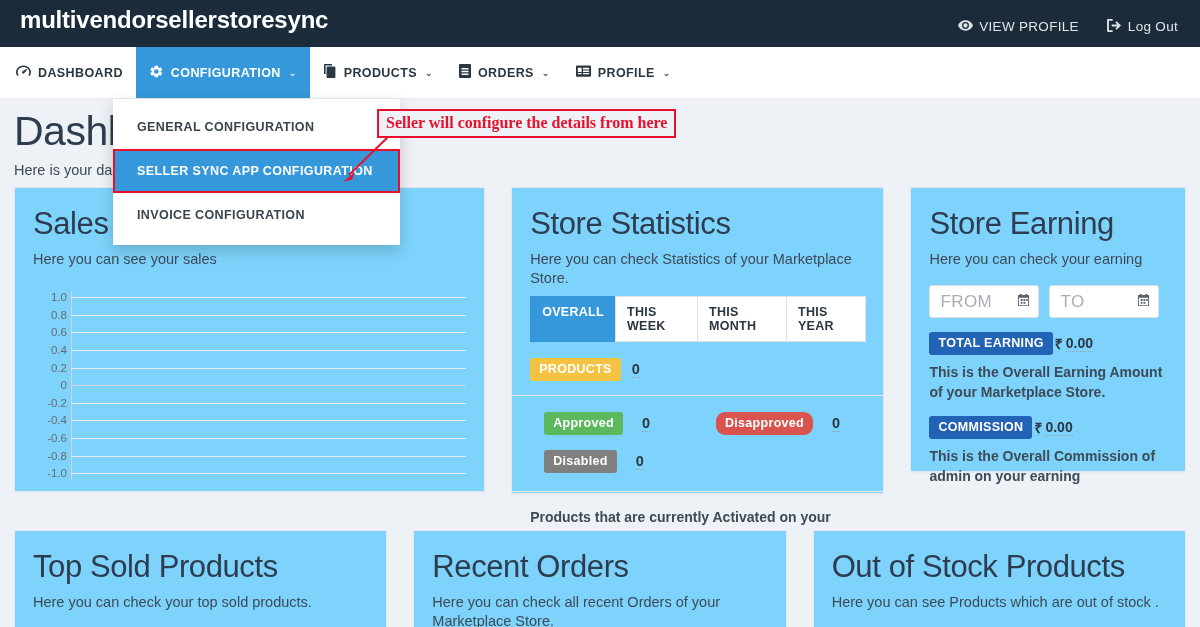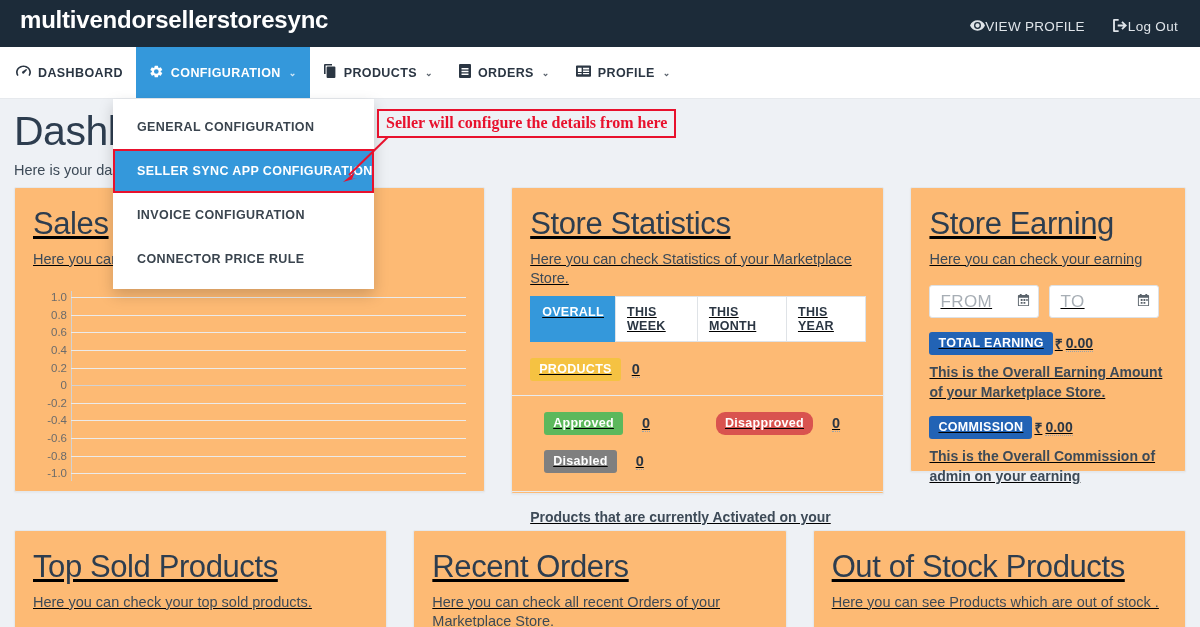--- a/index.html
+++ b/index.html
@@ -13,21 +13,21 @@
   
   .topbar {
     height: 47px; background: #1c2b39;
     display: flex; justify-content: space-between;
     padding: 6px 22px 0 20px;
   }
   .brand { color: #fff; font-size: 24px; font-weight: bold; letter-spacing: -0.2px; }
   .topbar-right { display: flex; align-items: center; gap: 28px; }
   .topbar-link {
     color: #dfe4e9; font-size: 13.5px; letter-spacing: .3px;
-    display: flex; align-items: center; cursor: pointer;
+    display: flex; align-items: center; gap: 6px; cursor: pointer;
   }
   .topbar-link svg { fill: #dfe4e9; }
 
   
   .navbar {
     height: 52px; background: #fff; border-bottom: 1px solid #e6e9ed;
     display: flex; align-items: stretch; position: relative; z-index: 30;
   }
   .navitem {
     display: flex; align-items: center; gap: 7px;
@@ -36,21 +36,21 @@
     text-transform: uppercase;
   }
   .navitem:first-child { padding-left: 16px; }
   .navitem svg { fill: #2b3643; }
   .navitem.active { background: #3498db; color: #fff; }
   .navitem.active svg { fill: #fff; }
   .caret { font-size: 9px; opacity: .8; margin-left: 1px; }
 
   
   .dropdown {
-    position: absolute; top: 99px; left: 113px; width: 261px;
+    position: absolute; top: 99px; left: 113px; width: 287px;
     background: #fff; z-index: 40;
     box-shadow: 0 6px 14px rgba(0,0,0,.18);
     padding: 6px 0 8px 0;
   }
   .dropitem {
     padding: 15px 0 15px 24px; font-size: 12.5px; font-weight: bold;
     color: #3a444e; letter-spacing: .4px; cursor: pointer;
     text-transform: uppercase;
   }
   .dropitem.sel { background: #3498db; color: #fff; }
@@ -69,23 +69,22 @@
   
   .page-head { position: absolute; left: 14px; top: 108px; z-index: 10; }
   .page-title { font-size: 41px; color: #2d3d4f; font-weight: normal; letter-spacing: -.5px; }
   .page-sub { font-size: 14.5px; color: #3d4a57; margin-top: 7px; }
 
   
   .row { display: flex; position: absolute; left: 0; right: 0; padding: 0 14px; gap: 26px; }
   .row1 { top: 187px; }
   .row2 { top: 530px; }
   .card {
-    background: #fdba74; border: 1px solid #e4e8ec; border-radius: 2px;
+    background: #7dd3fc; border: 1px solid #e4e8ec; border-radius: 2px;
     box-shadow: 0 1px 2px rgba(0,0,0,.04);
-    text-decoration: underline;
   }
   .card h2 {
     font-size: 31px; color: #2d3d4f; font-weight: normal;
     letter-spacing: -.4px; line-height: 1.05;
   }
   .card .desc { font-size: 14.5px; color: #3d4a57; margin-top: 9px; line-height: 1.35; }
 
   .card-sales { width: 472px; height: 305px; padding: 20px 18px 0 18px; }
   .card-stats { width: 374px; height: 307px; }
   .card-earn  { width: 276px; height: 285px; padding: 20px 18px 0 18px; }
@@ -350,20 +349,19 @@
   <div class="card card-bot">
     <h2>Out of Stock Products</h2>
     <div class="desc">Here you can see Products which are out of stock .</div>
   </div>
 </div>
 
 <div class="dropdown">
   <div class="dropitem">GENERAL CONFIGURATION</div>
   <div class="dropitem sel boxed">SELLER SYNC APP CONFIGURATION</div>
   <div class="dropitem">INVOICE CONFIGURATION</div>
-  <div class="dropitem">CONNECTOR PRICE RULE</div>
 </div>
 
 <svg class="arrow-svg" width="60" height="60" viewBox="0 0 60 60">
   <line x1="55" y1="5" x2="14" y2="45" stroke="#e8112d" stroke-width="2"></line>
   <polygon points="8,52 20,42 17,49 22,48" fill="#e8112d"></polygon>
 </svg>
 <div class="annot">Seller will configure the details from here</div>
 
 </body></html>

